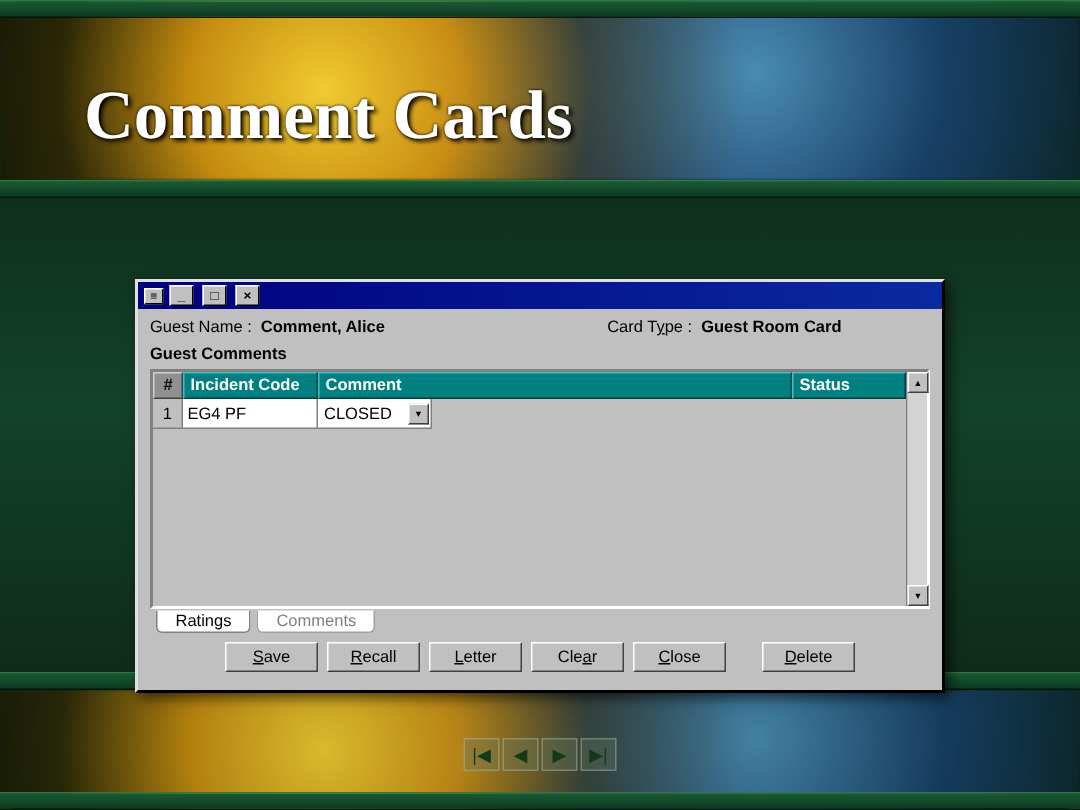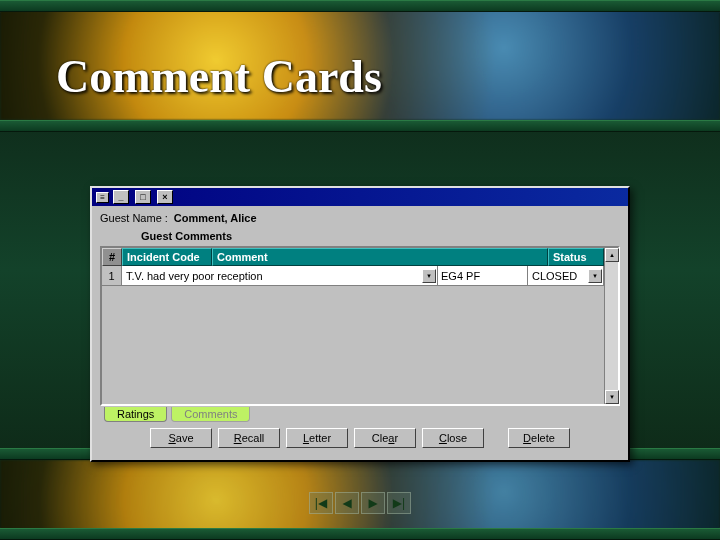--- a/index.html
+++ b/index.html
@@ -115,21 +115,21 @@
   }
   .sbtn {
     width: 14px; height: 14px; background: #c0c0c0;
     border: 1px solid; border-color: #fff #404040 #404040 #fff;
     display:flex; align-items:center; justify-content:center; font-size:7px;
   }
   .strack { flex:1; background: #d4d4d4; }
 
   .tabs-row { display:flex; gap: 4px; padding-left: 12px; margin-top: -1px; }
   .tab {
-    background: #bef264; border: 1px solid #808080; border-top: none;
+    background: #ffffff; border: 1px solid #808080; border-top: none;
     border-bottom-left-radius: 4px; border-bottom-right-radius: 4px;
     padding: 1px 12px; font-size: 11px;
   }
   .tab.inactive { color: #808080; border-color:#a0a0a0; }
 
   .btnbar { display:flex; gap: 6px; justify-content: center; padding: 6px 0 6px 0; }
   .btn95 {
     min-width: 62px; height: 20px; background: #c0c0c0;
     border: 1px solid; border-color: #fff #404040 #404040 #fff;
     font: inherit; padding: 0 6px; display:flex; align-items:center; justify-content:center;
@@ -168,38 +168,38 @@
       <span class="tb-btn">_</span>
       <span class="tb-btn">□</span>
       <span class="tb-btn">×</span>
     </div>
 
     <div class="form-row">
       <div style="display:flex; gap:6px; width:54%;">
         <label>Guest Name :</label>
         <span class="field-val">Comment, Alice</span>
       </div>
-    </div>
-
-    <div class="section-label" style="font-weight:bold;margin-left:41px;">Guest Comments</div>
+      <div style="display:flex; gap:6px;">
+        <label>Card T<u>y</u>pe :</label>
+        <span class="field-val">Guest Room Card</span>
+      </div>
+    </div>
+
+    <div class="section-label" style="font-weight:bold;">Guest Comments</div>
 
     <div class="grid-wrap sunken">
       <div class="grid-body">
         <div class="grid-head">
           <div class="gh num">#</div>
           <div class="gh" style="width:90px;">Incident Code</div>
           <div class="gh" style="flex:1;">Comment</div>
-          <div class="gh" style="width:56px;">Status</div>
+          <div class="gh" style="width:76px;">Status</div>
         </div>
         <div class="grid-row">
           <div class="gc num">1</div>
-          <div class="gc" style="flex:1; padding:1px;">
-            <input type="text" style="flex: 1 1 0%; padding-left: 3px;" value="T.V. had very poor reception">
-            <span class="dd-btn">▾</span>
-          </div>
           <div class="gc" style="width:90px; padding:1px 3px;">
             <input type="text" value="EG4 PF" style="">
           </div>
           <div class="gc" style="width:76px; padding:1px;">
             <input type="text" style="flex: 1 1 0%; padding-left: 3px;" value="CLOSED">
             <span class="dd-btn">▾</span>
           </div>
         </div>
         <div class="grid-fill"></div>
       </div>

